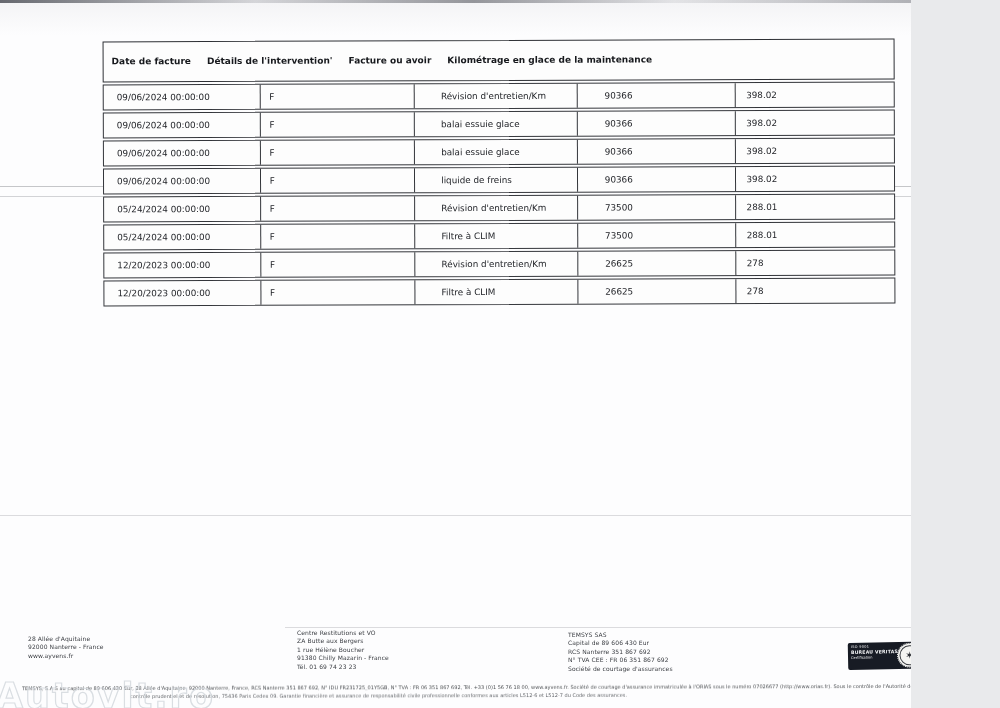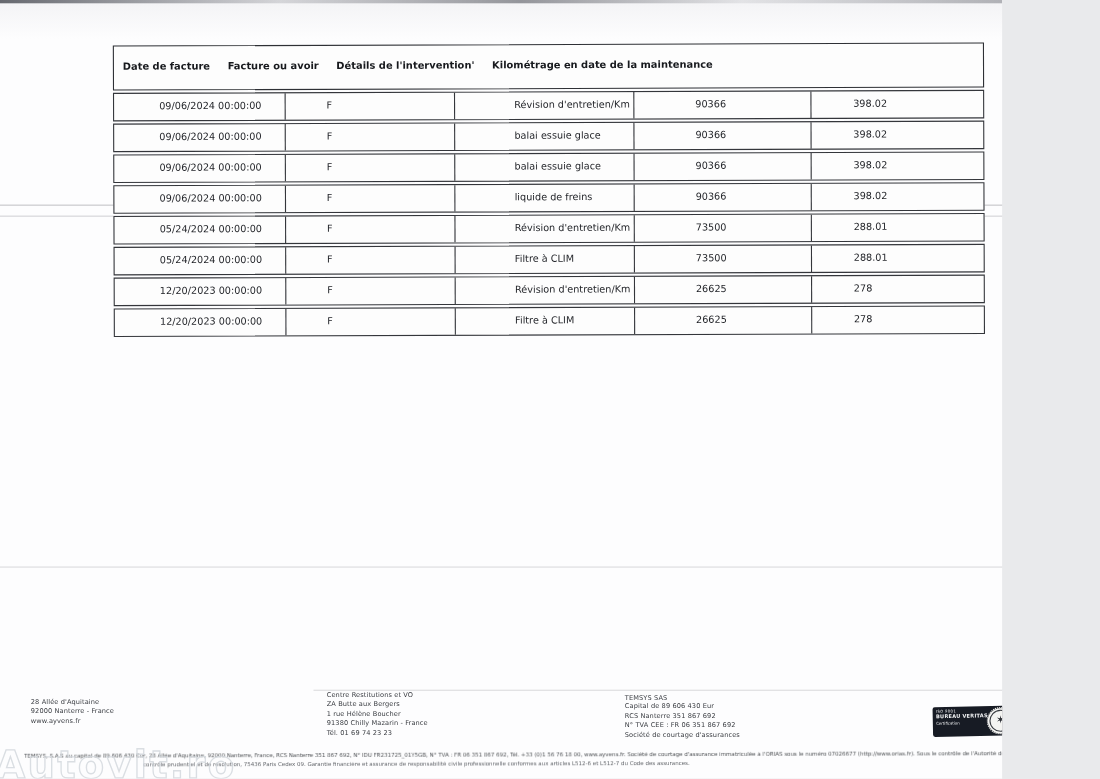--- a/index.html
+++ b/index.html
@@ -31,21 +31,21 @@
   .thead{
     display:flex; height:41px; border:1.6px solid #2e3035; background:#fdfdfd;
     font-weight:bold; font-size:9px; line-height:1.25; align-items:center;
     text-align:center; color:#17191d;
   }
   .thead .hc{ display:flex; align-items:center; justify-content:center; padding:0 8px; height:100%; }
   .trow{
     display:flex; height:26px; border:1.3px solid #34363b; background:#fdfdfd;
     margin-top:2px; font-size:8.8px; align-items:stretch;
   }
-  .cell{ display:flex; align-items:center; border-right:1.2px solid #34363b; overflow:hidden; white-space:nowrap;margin-left:28px; }
+  .cell{ display:flex; align-items:center; border-right:1.2px solid #34363b; overflow:hidden; white-space:nowrap; }
   .cell:last-child{ border-right:none;padding-left:10px; }
   .c0{ width:157px; padding-left:13px; }
   .c1{ width:155px; padding-left:9px; }
   .c2{ width:163px; padding-left:26px;text-align:right; }
   .c3{ width:159px; padding-left:27px; }
   .c4{ width:158px; padding-left:7px; }
 
   
   .fblock{ position:absolute; font-size:6px; line-height:1.4; color:#3a3d42; letter-spacing:.1px; }
   .fblock.left{ left:28px; top:635px; }
@@ -87,23 +87,23 @@
   <div class="artifact h1"></div>
   <div class="artifact h2"></div>
   <div class="artifact h3"></div>
   <div class="artifact h4"></div>
   <div class="artifact v1"></div>
 
   <div class="invoice-table">
     <div class="thead">
 
     <div class="hc">Date de facture</div>
+        <div class="hc">Détails de l'intervention'</div>
         <div class="hc">Facture ou avoir</div>
-        <div class="hc">Détails de l'intervention'</div>
-        <div class="hc">Kilométrage en date de la maintenance</div>
+        <div class="hc">Kilométrage en glace de la maintenance</div>
       </div>
     <div>
 
     <div class="trow">
         <div class="cell c0">09/06/2024 00:00:00</div>
         <div class="cell c1">F</div>
         <div class="cell c2">Révision d'entretien/Km</div>
         <div class="cell c3">90366</div>
         <div class="cell c4">398.02</div>
       </div>

